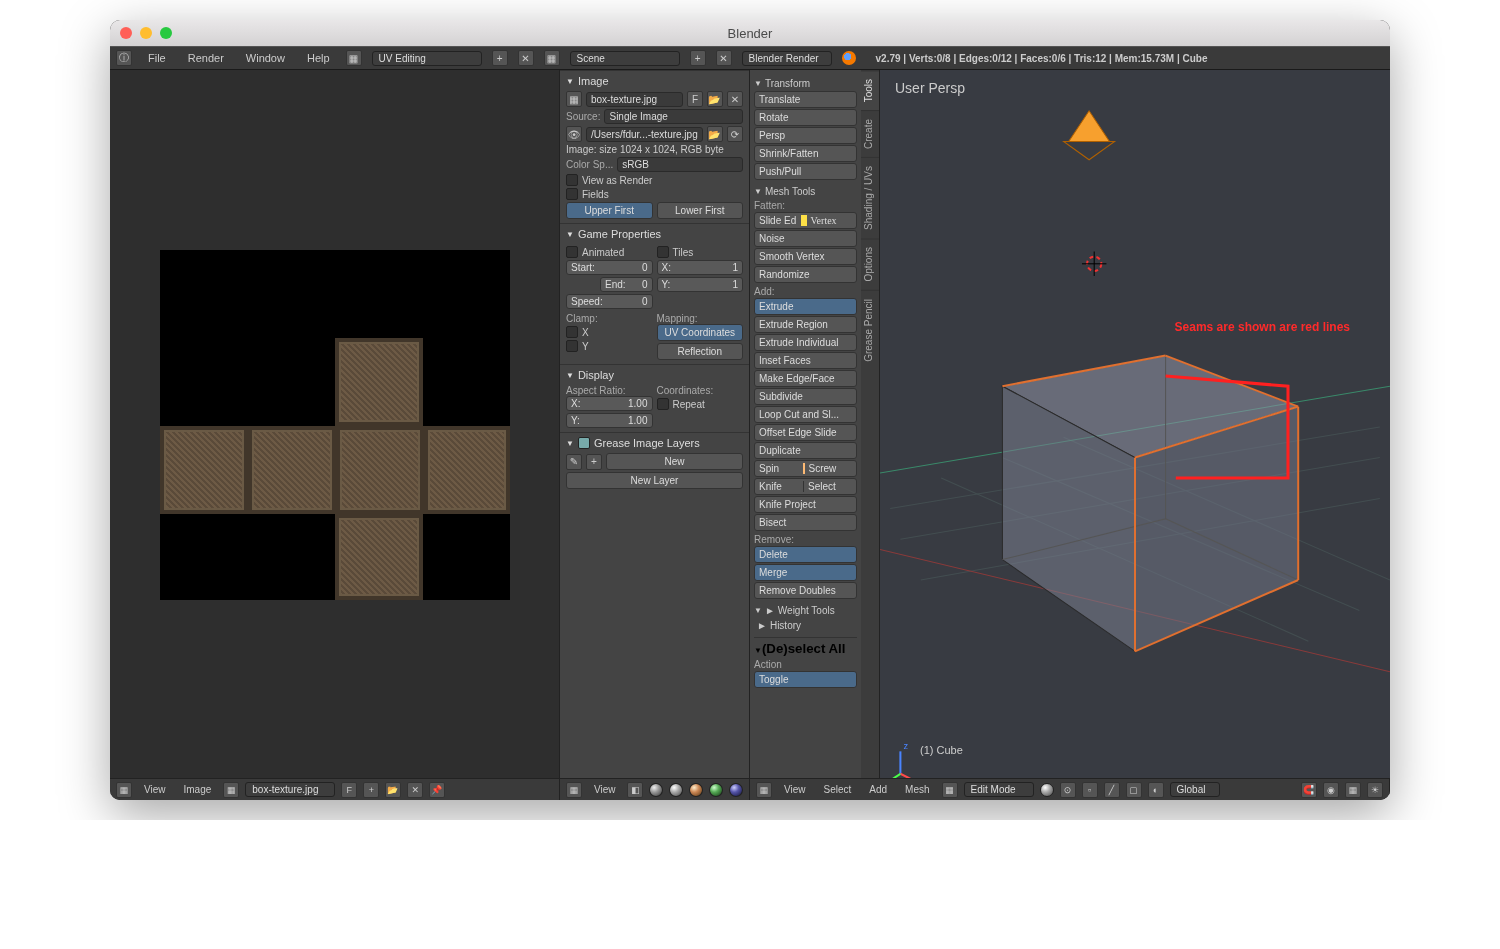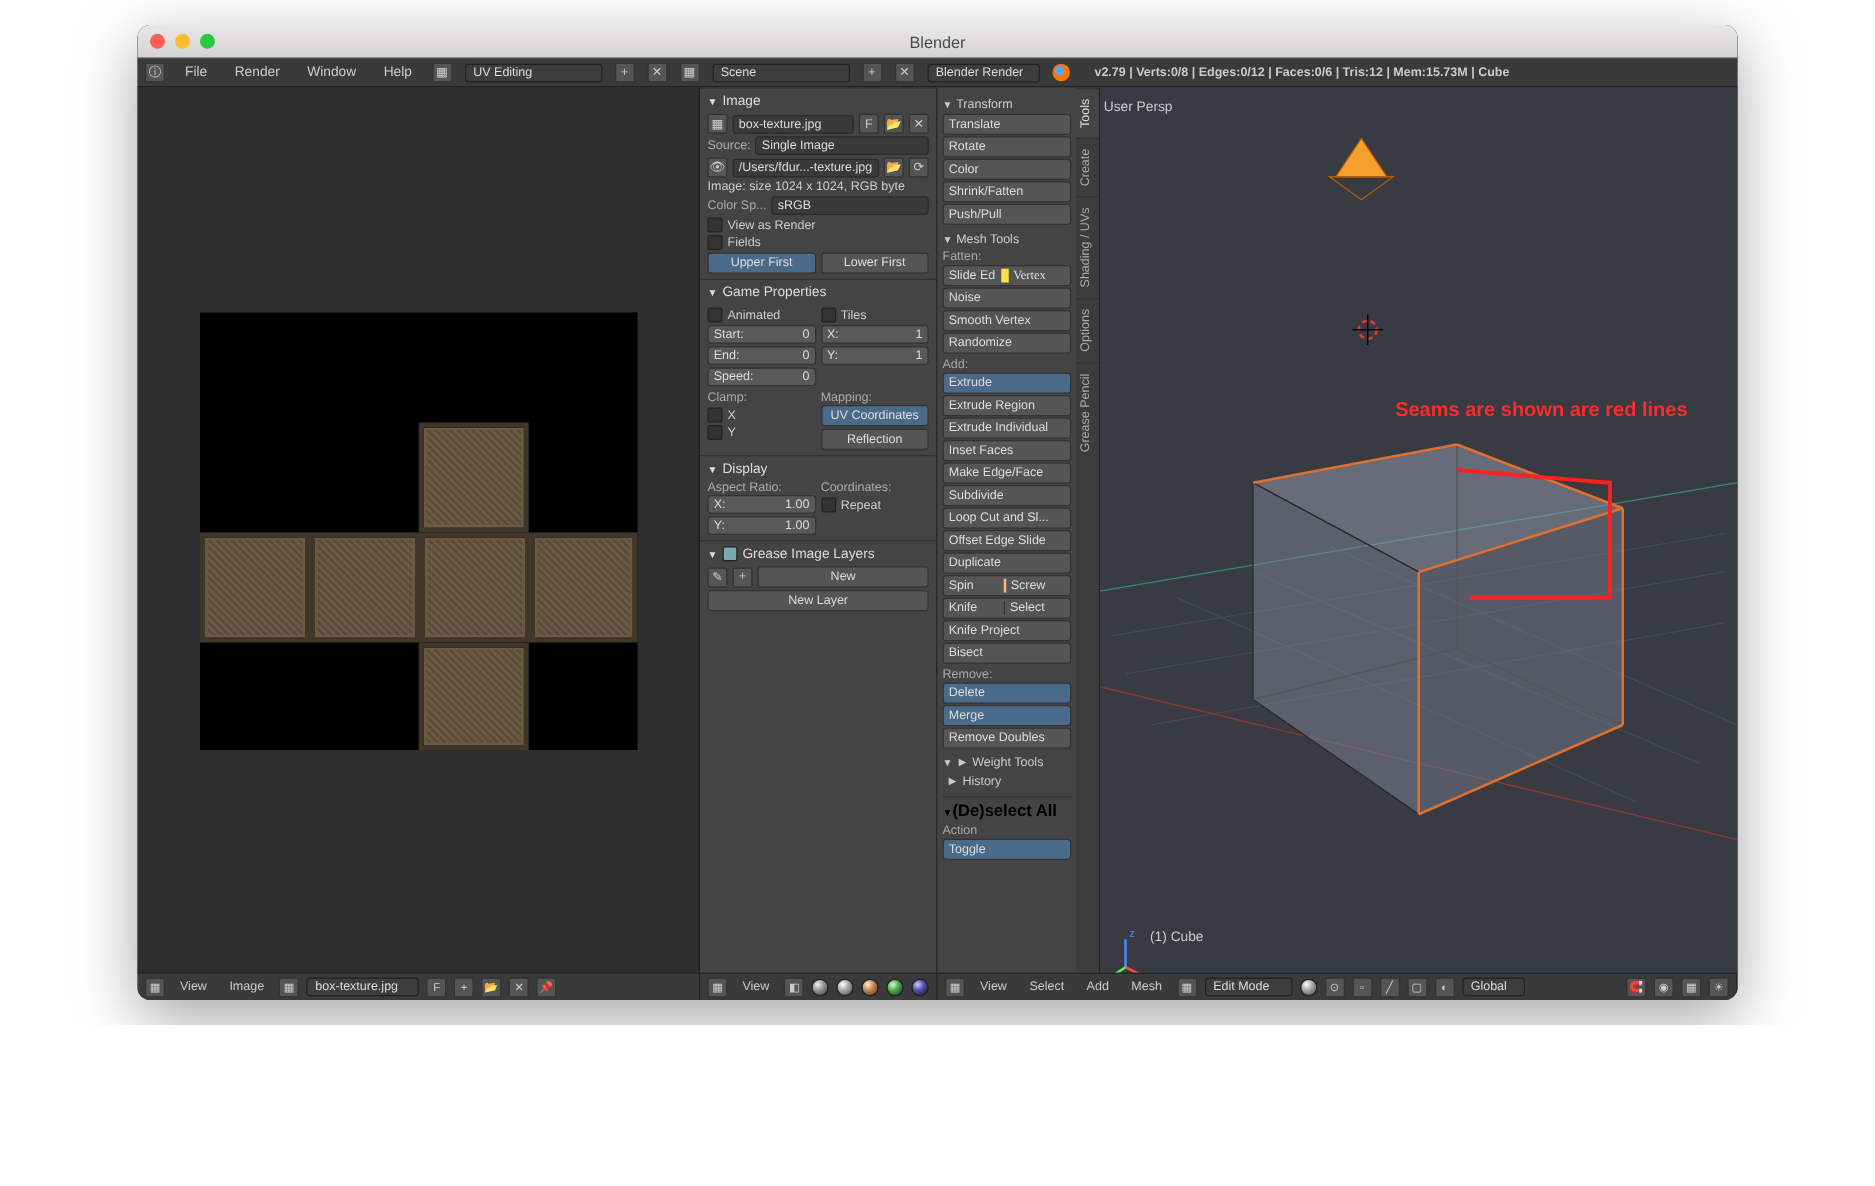--- a/index.html
+++ b/index.html
@@ -48,23 +48,23 @@
   .toolgroup h5.nochevron::before{content:"";}
   .tbtn { display:block; width:100%; background:#555; border:1px solid #333; border-radius:3px; padding:2px 4px; margin:1px 0; color:#ddd; font-size:10px; text-align:left; cursor:pointer; }
   .tbtn.split { display:flex; }
   .tbtn.split span { flex:1; }
   .tlabel { font-size:10px; color:#aaa; margin:3px 0 1px; }
   .toption { border-top:1px solid #333; margin-top:4px; padding-top:3px; }
   .toption h5::before{content:"▼"; font-size:8px;}
   
   .viewport { flex:1; background:#383b42; position:relative; overflow:hidden; }
   .viewport svg { position:absolute; inset:0; }
-  .userpersp { position:absolute; top:10px; left:3px; color:#ccc; font-size:11px; }
+  .userpersp { position:absolute; top:10px; left:15px; color:#ccc; font-size:14px; }
   .objname { position:absolute; bottom:22px; left:40px; color:#ccc; font-size:11px; }
-  .annotation { position:absolute; top:250px; right:40px; color:#ff2a2a; font-weight:bold; font-size:16px; }
+  .annotation { position:absolute; top:250px; right:40px; color:#ff2a2a; font-weight:bold; font-size:12px; }
   
   .footers { height:22px; display:flex; background:#3a3a3a; border-top:1px solid #222; font-size:10px; color:#ccc; }
   .footer-seg { display:flex; align-items:center; gap:6px; padding:0 6px; border-right:1px solid #222; }
   .footer-seg.uv{width:450px;}
   .footer-seg.n{width:190px;}
   .footer-seg.vp{flex:1;}
   .mini { width:16px;height:16px;background:#555;border:1px solid #333;border-radius:2px; display:inline-flex; align-items:center; justify-content:center; font-size:9px;}
   .shade-ball{width:14px;height:14px;border-radius:50%;background:radial-gradient(circle at 35% 30%, #fff, #aaa 40%, #444);border:1px solid #222;display:inline-block;}
   .shade-ball.green{background:radial-gradient(circle at 35% 30%, #cfc, #5a5 40%, #131);}
   .shade-ball.blue{background:radial-gradient(circle at 35% 30%, #ccf, #55a 40%, #113);}
@@ -173,21 +173,21 @@
               <span class="chk"></span>
               <span>Tiles</span>
             </div>
         </div>
         <div class="twocol">
           <div style="flex:1;">
             <div class="numfield">
                 <span>Start:</span>
                 <span>0</span>
               </div>
-            <div class="numfield" style="margin-top:2px;">
+            <div class="numfield" style="margin-top:2px;margin-left:34px;">
                 <span>End:</span>
                 <span>0</span>
               </div>
             <div class="numfield" style="margin-top:2px;">
                 <span>Speed:</span>
                 <span>0</span>
               </div>
           </div>
           <div style="flex:1;">
             <div class="numfield">
@@ -265,21 +265,21 @@
     </div>
 
     <div class="tpanel">
       <div class="toolbtns">
         <div class="toolgroup">
           <h5>
               <span>Transform</span>
             </h5>
           <div class="tbtn">Translate</div>
           <div class="tbtn">Rotate</div>
-          <div class="tbtn">Color</div>
+          <div class="tbtn">Persp</div>
           <div class="tbtn">Shrink/Fatten</div>
           <div class="tbtn">Push/Pull</div>
         </div>
         <div class="toolgroup">
           <h5>
               <span>Mesh Tools</span>
             </h5>
           <div class="tlabel">Fatten:</div>
           <div class="tbtn split">
               <span>Slide Ed</span>

